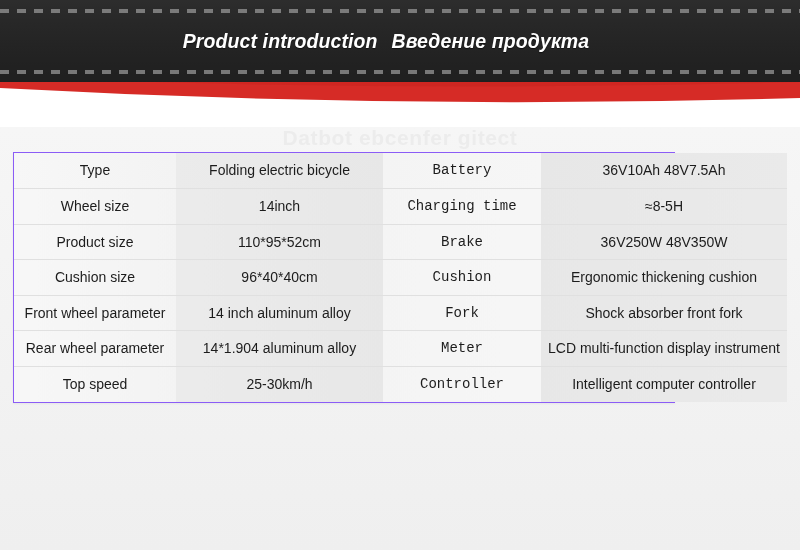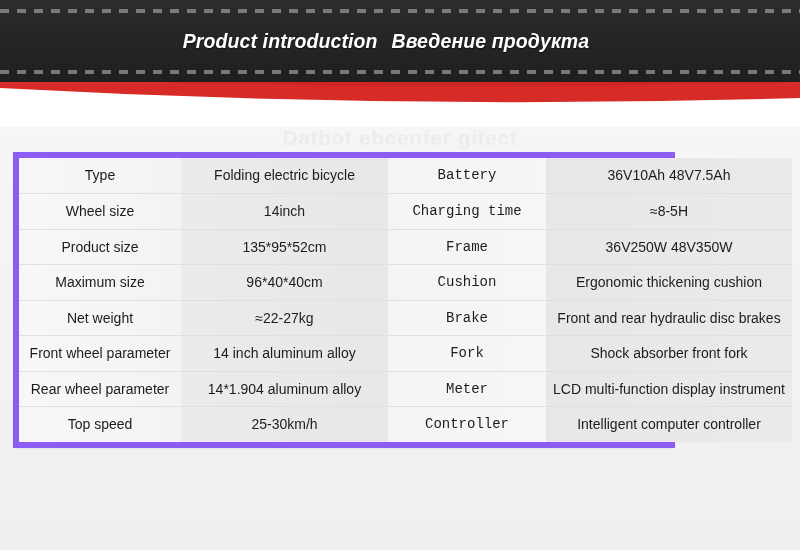--- a/index.html
+++ b/index.html
@@ -124,21 +124,21 @@
     white-space: nowrap;
   }
 
   
   .table-wrap {
     position: absolute;
     left: 13px;
     top: 152px;
     width: 662px;
     z-index: 5;
-    border: 6px solid #8b5cf6;
+    border: 1px solid #8b5cf6;
     box-sizing: border-box;
     background: #f2f2f2;
     box-shadow: 0 1px 2px rgba(0,0,0,0.05);
   }
   table.spec {
     width: 100%;
     border-collapse: collapse;
     table-layout: fixed;
     font-size: 13.5px;
     color: #1c1c1c;
@@ -218,35 +218,29 @@
           <td class="value value-right">36V10Ah    48V7.5Ah</td>
         </tr>
         <tr>
           <td class="label label-left">Wheel size</td>
           <td class="value value-left">14inch</td>
           <td class="label label-right">Charging time</td>
           <td class="value value-right">≈8-5H</td>
         </tr>
         <tr>
           <td class="label label-left">Product size</td>
-          <td class="value value-left">135*95*52cm</td>
-          <td class="label label-right">Frame</td>
+          <td class="value value-left">110*95*52cm</td>
+          <td class="label label-right">Brake</td>
           <td class="value value-right">36V250W    48V350W</td>
         </tr>
         <tr>
-          <td class="label label-left">Maximum size</td>
+          <td class="label label-left">Cushion size</td>
           <td class="value value-left">96*40*40cm</td>
           <td class="label label-right">Cushion</td>
           <td class="value value-right">Ergonomic thickening cushion</td>
-        </tr>
-        <tr>
-          <td class="label label-left">Net weight</td>
-          <td class="value value-left">≈22-27kg</td>
-          <td class="label label-right">Brake</td>
-          <td class="value value-right">Front and rear hydraulic disc brakes</td>
         </tr>
         <tr>
           <td class="label label-left">Front wheel parameter</td>
           <td class="value value-left">14 inch aluminum alloy</td>
           <td class="label label-right">Fork</td>
           <td class="value value-right">Shock absorber front fork</td>
         </tr>
         <tr>
           <td class="label label-left">Rear wheel parameter</td>
           <td class="value value-left">14*1.904 aluminum alloy</td>

